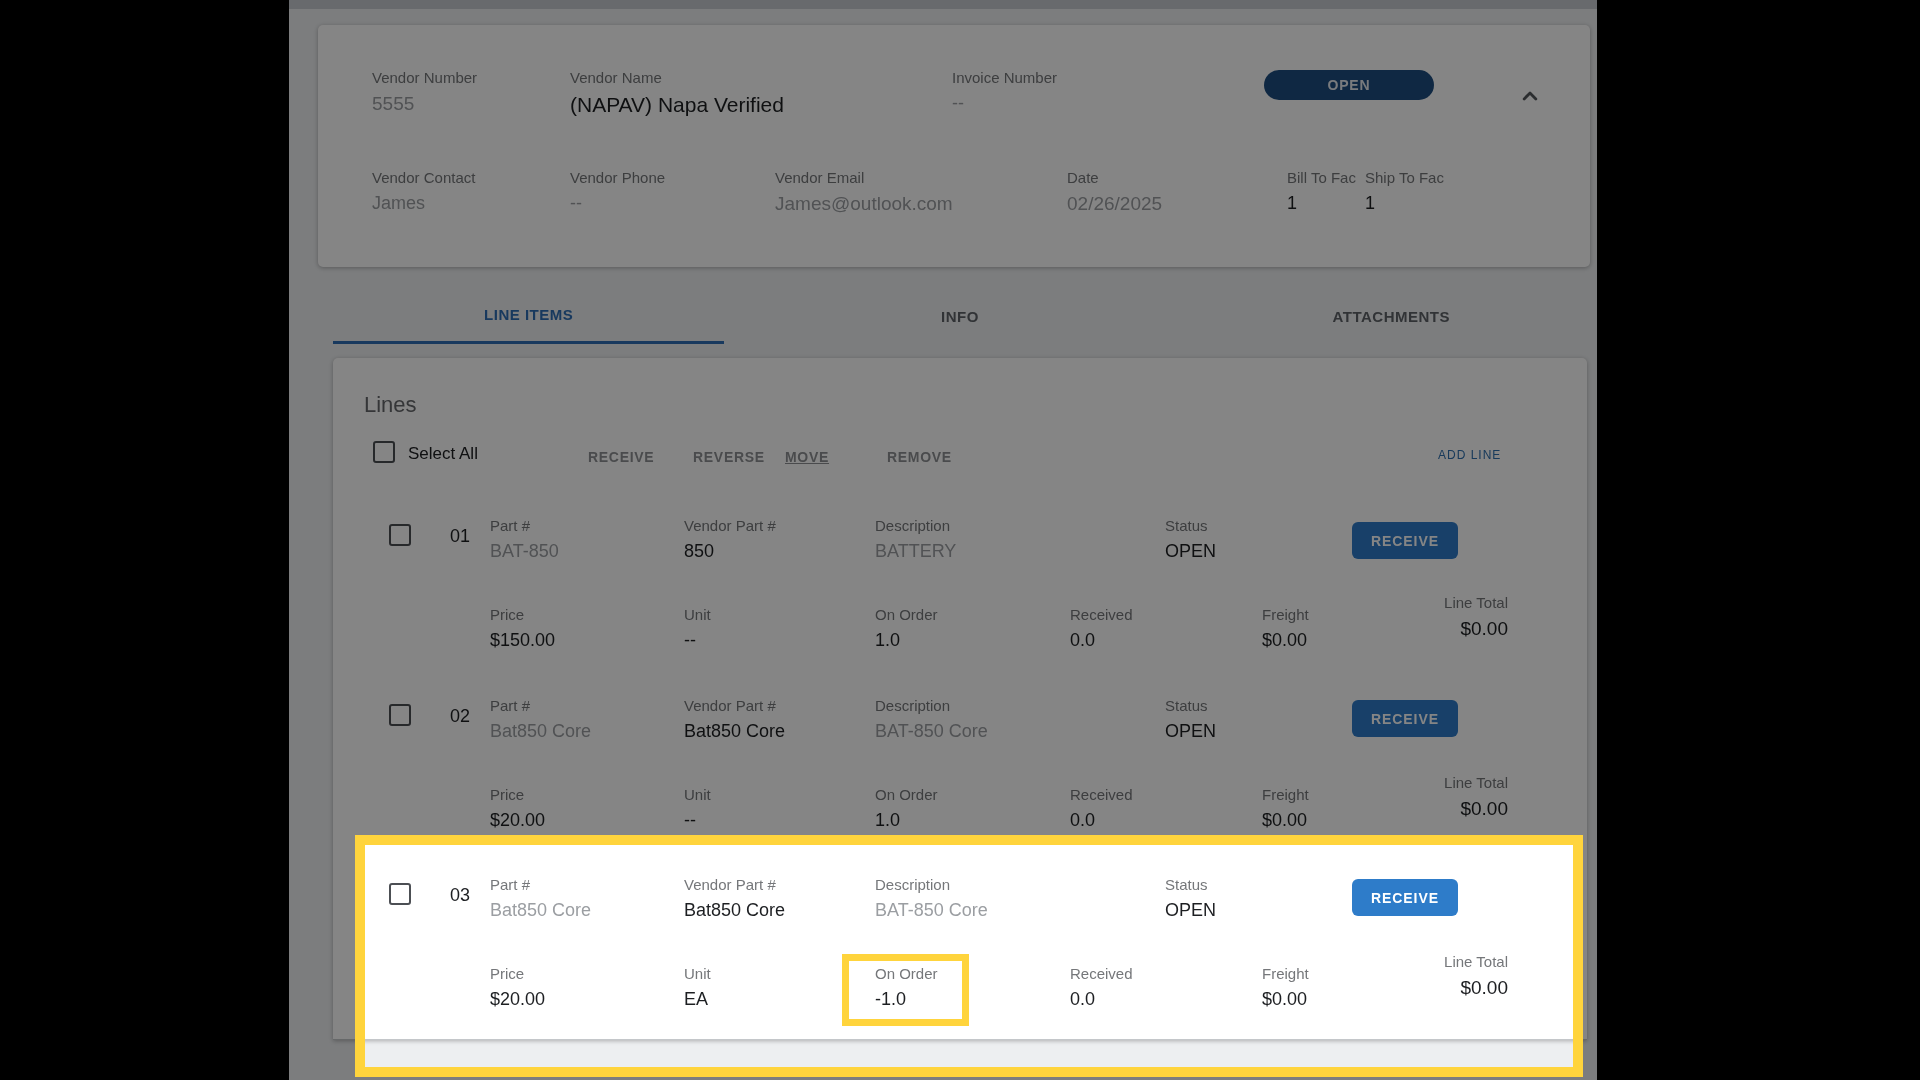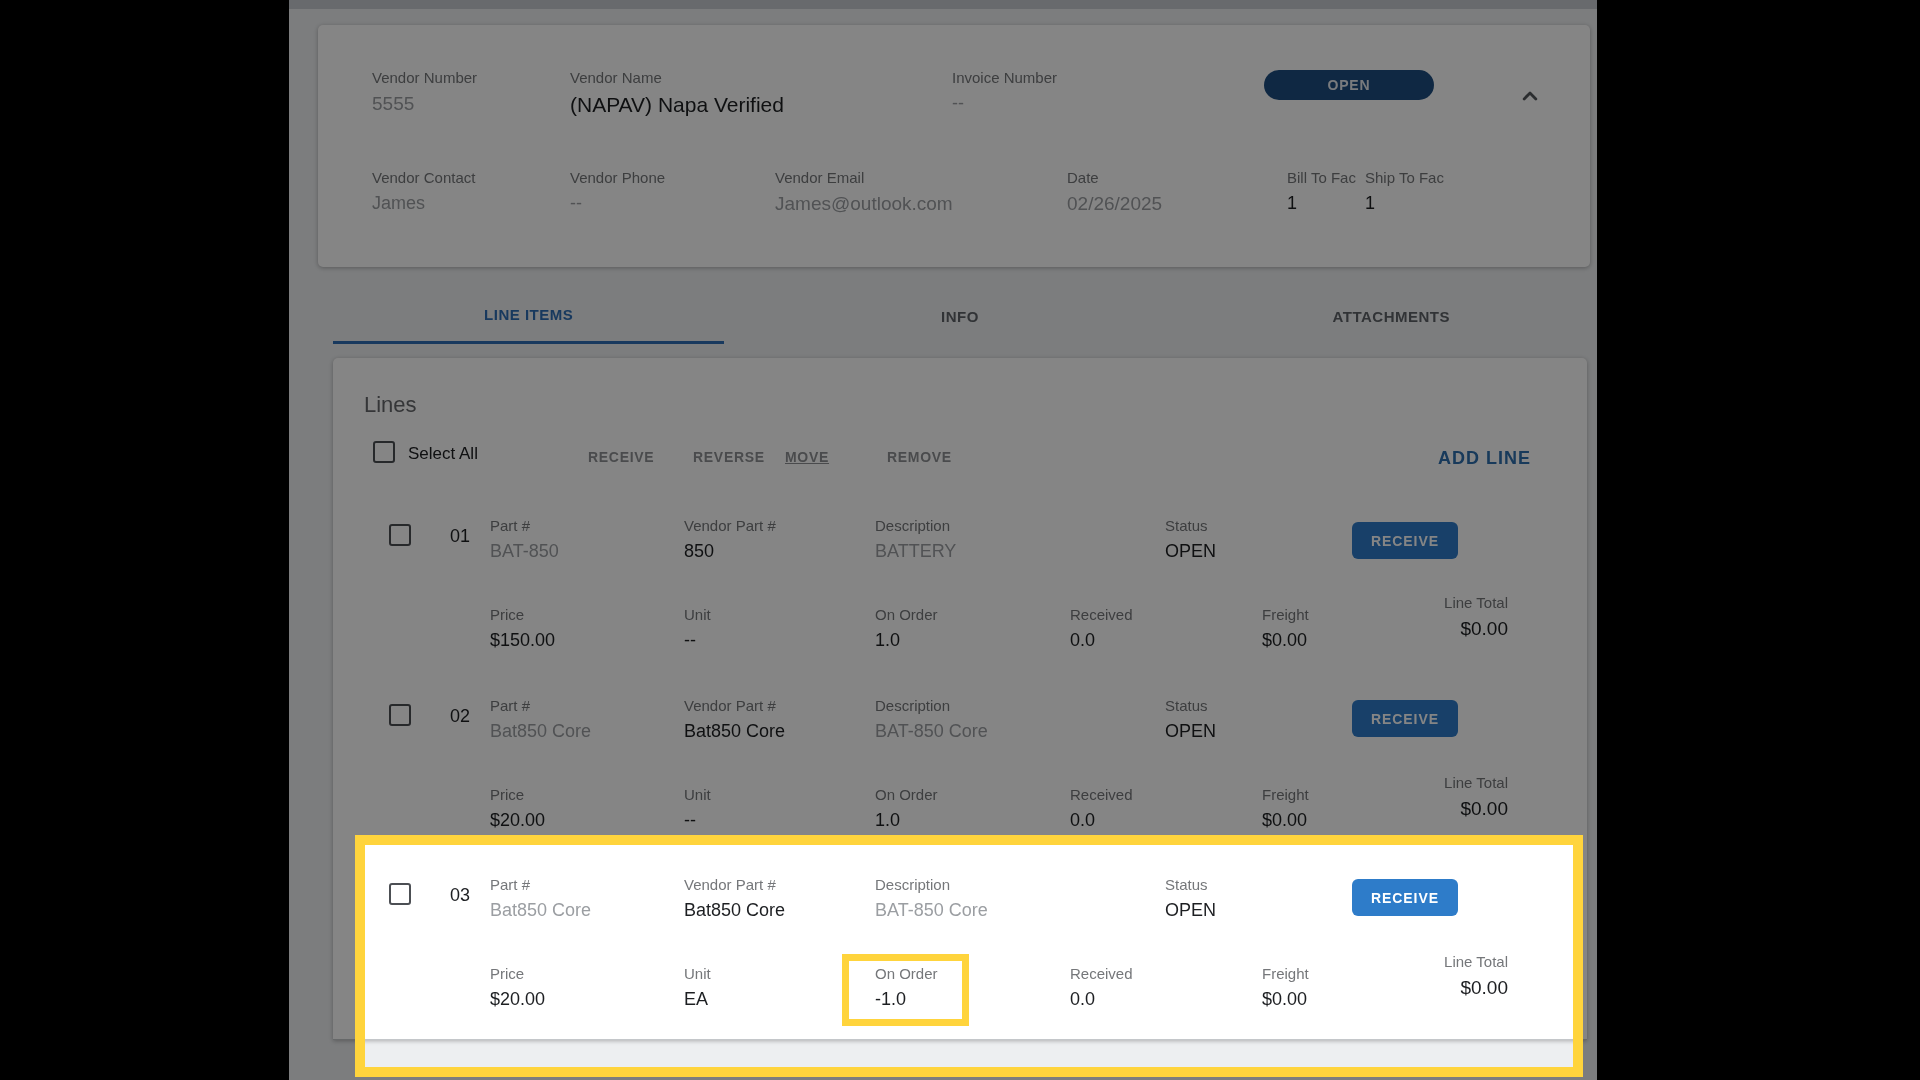--- a/index.html
+++ b/index.html
@@ -29,21 +29,21 @@
   #tabbar { position:absolute; left:333px; top:288px; width:1254px; height:56px; display:flex;gap:40px; }
   .tab { flex:1; display:flex; align-items:center; justify-content:center;
          font-size:15px; font-weight:bold; letter-spacing:0.5px; color:#5f6368; cursor:pointer; }
   .tab.active { color:#2f6eb5; border-bottom:3px solid #2f6eb5; }
 
   #lines-title { position:absolute; left:364px; top:392px; font-size:22px; font-weight:500; color:#67696c; }
   .checkbox { position:absolute; width:22px; height:22px; border:2px solid #4c4f54; border-radius:3px;
               background:#fff; cursor:pointer; }
   #select-all-label { position:absolute; left:408px; top:444px; font-size:17px; color:#202124; }
   .action { position:absolute; top:449px; font-size:14px; font-weight:bold; letter-spacing:0.7px; color:#8f9194; }
-  #add-line { position:absolute; left:1438px; top:448px; font-size:18px; font-weight:bold;
+  #add-line { position:absolute; left:1438px; top:448px; font-size:12px; font-weight:normal;
               letter-spacing:1px; color:#2e6fae; cursor:pointer; }
 
   .rownum { position:absolute; font-size:18px; font-weight:500; color:#1d1f22; }
   .receive-btn { position:absolute; left:1352px; width:106px; height:37px; background:#2e7cc9;
                  border:none; border-radius:6px; color:#fff; font-size:14px; font-weight:bold;
                  letter-spacing:0.9px; font-family:"Liberation Sans",sans-serif; cursor:pointer; }
   .ltotal { position:absolute; width:150px; left:1358px; text-align:right; }
   .ltotal .val { font-size:19px; }
 
   

